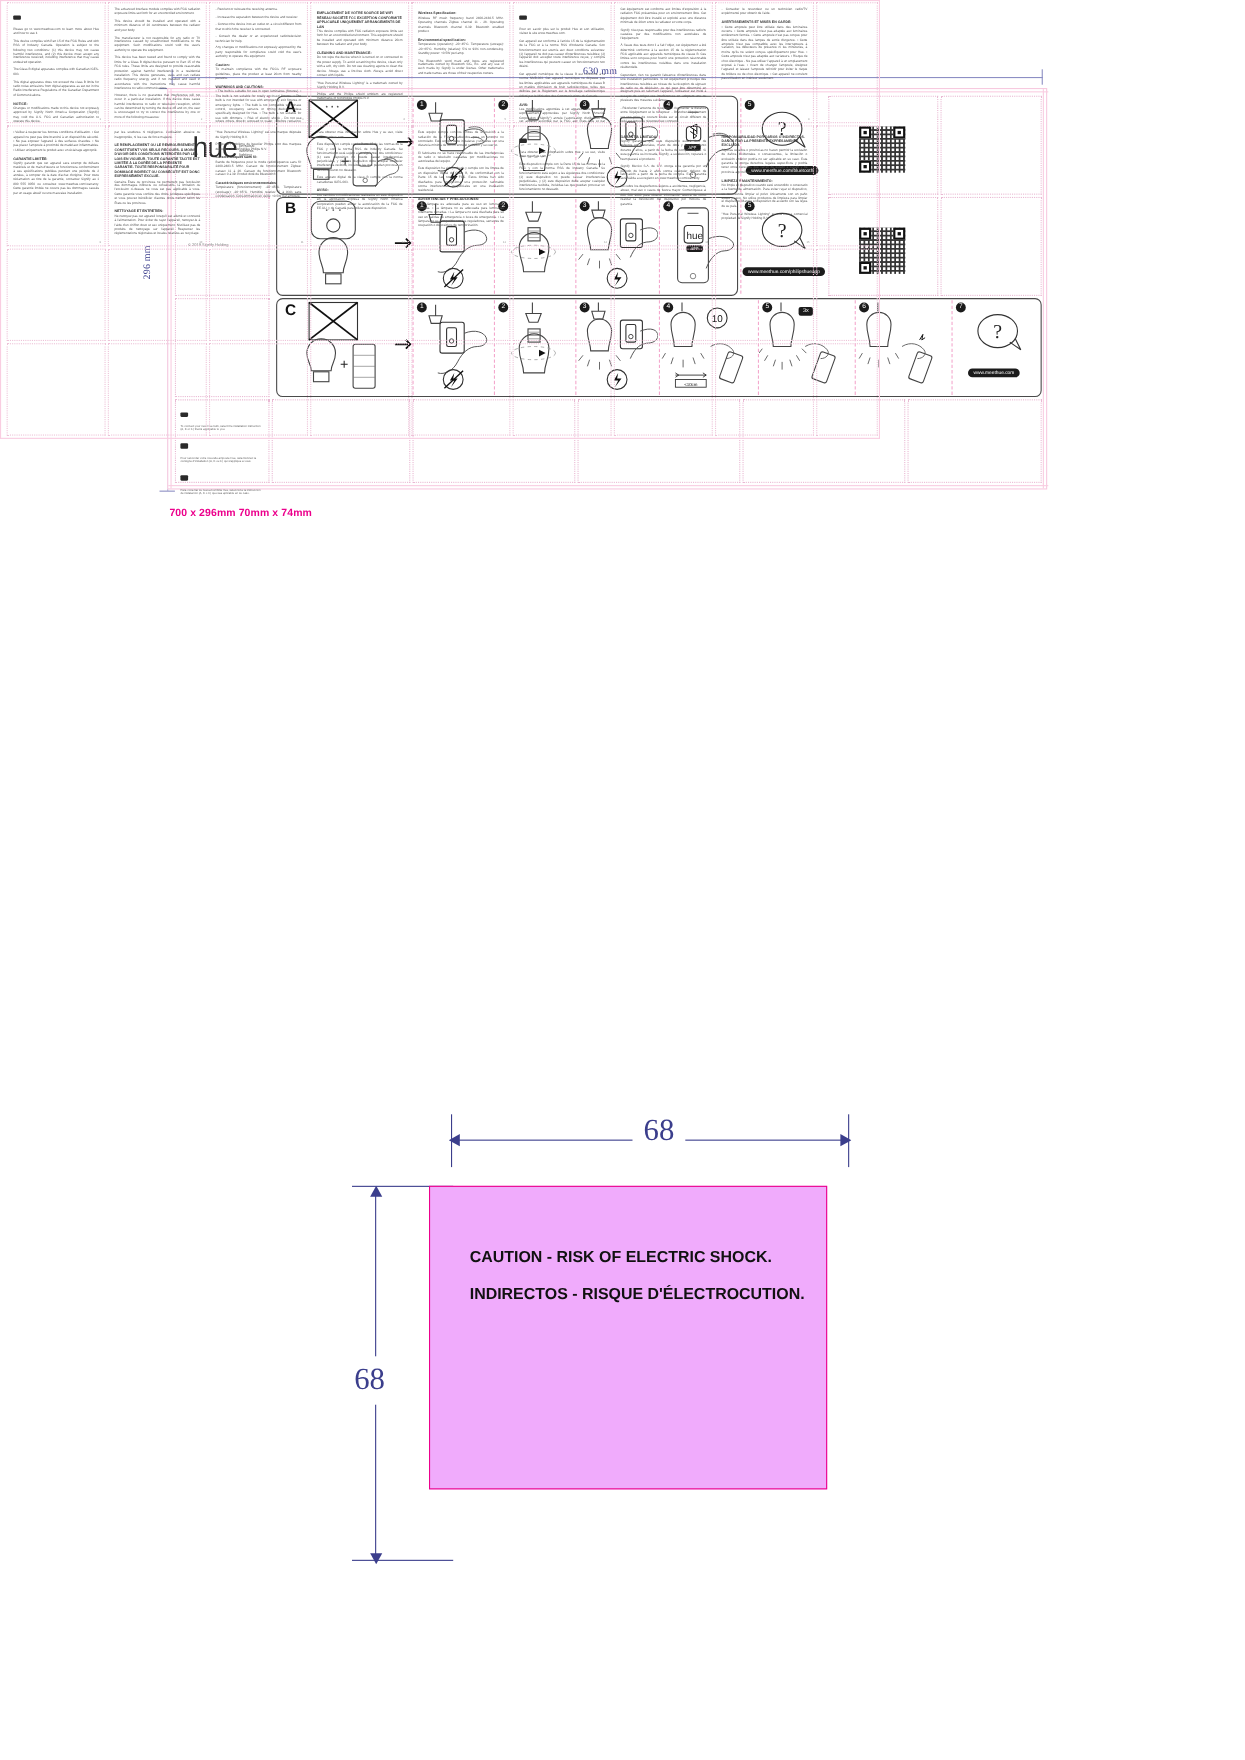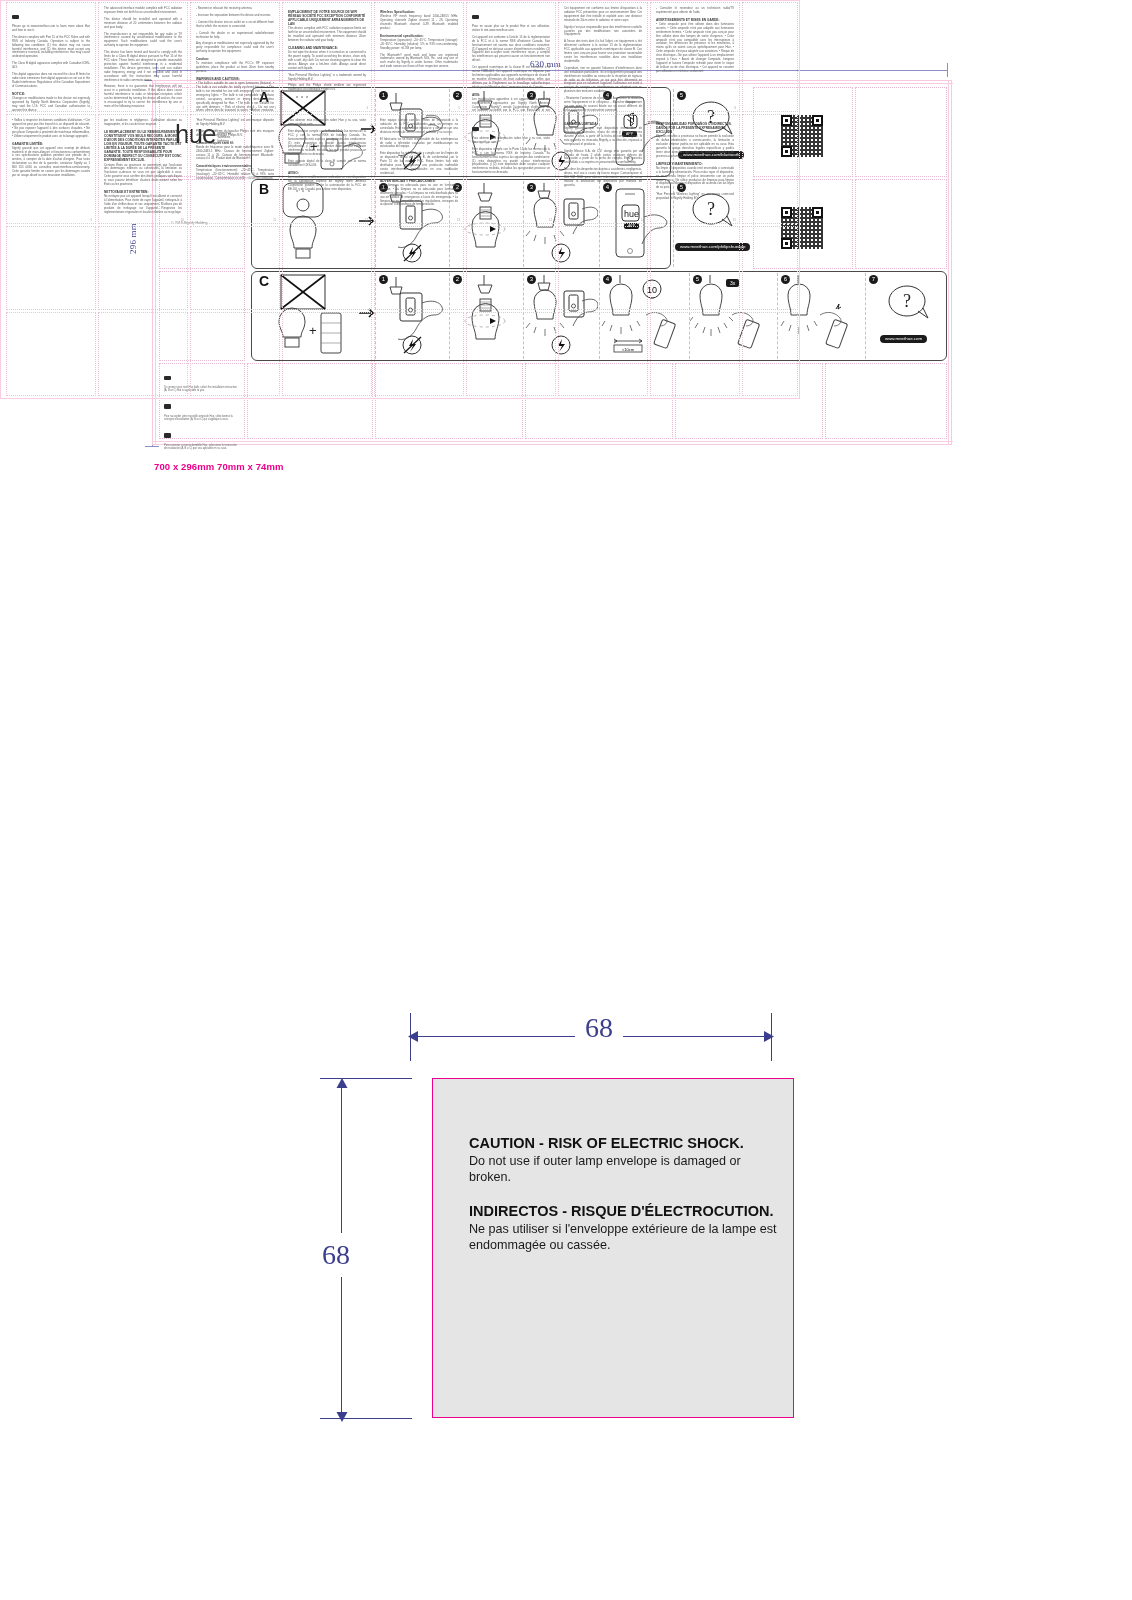--- a/index.html
+++ b/index.html
@@ -172,24 +172,24 @@
     color:#ec008c;
     font-weight:bold;
     font-size:9.5px;
     font-family:"Liberation Sans", sans-serif;
     letter-spacing:.1px;
   }
 
   
   #caution-label {
     position:absolute;
-    left: 432px; top: 1078px;
-    width: 362px; height: 340px;
+    left: 390px; top: 1078px;
+    width: 362px; height: 276px;
     border: 1.6px solid #ec008c;
-    background:#e5e5e5;
+    background:#f0abfc;
   }
   .caution-inner { position:absolute; left:36px; top:56px; right:16px; }
   .caution-h {
     font-family:"Liberation Sans", sans-serif;
     font-weight:bold;
     font-size:14.5px;
     color:#111;
     letter-spacing:0px;
     margin:0;
   }
@@ -759,20 +759,18 @@
   <svg class="abs" style="left:335px;top:1406px;" width="14" height="16" viewBox="0 0 14 16">
     <path d="M7 16 L1.5 6 L12.5 6 Z" fill="#3b3e8c"></path>
   </svg>
   <div class="abs dim-line" style="left:320px;top:1078px;width:92px;height:1px;background:#3b3e8c;"></div>
   <div class="abs dim-line" style="left:320px;top:1418px;width:92px;height:1px;background:#3b3e8c;"></div>
   <div class="big-dim" style="left:318px;top:1233px;background:#fff;padding:6px 4px;">68</div>
 
   <div id="caution-label">
     <div class="caution-inner">
       <p class="caution-h">CAUTION - RISK OF ELECTRIC SHOCK.</p>
-      <p class="caution-p">Do not use if outer lamp envelope is damaged or broken.</p>
       <div class="caution-gap"></div>
       <p class="caution-h">INDIRECTOS - RISQUE D'ÉLECTROCUTION.</p>
-      <p class="caution-p">Ne pas utiliser si l'enveloppe extérieure de la lampe est endommagée ou cassée.</p>
     </div>
   </div>
 
 </div>
 
 </body></html>

